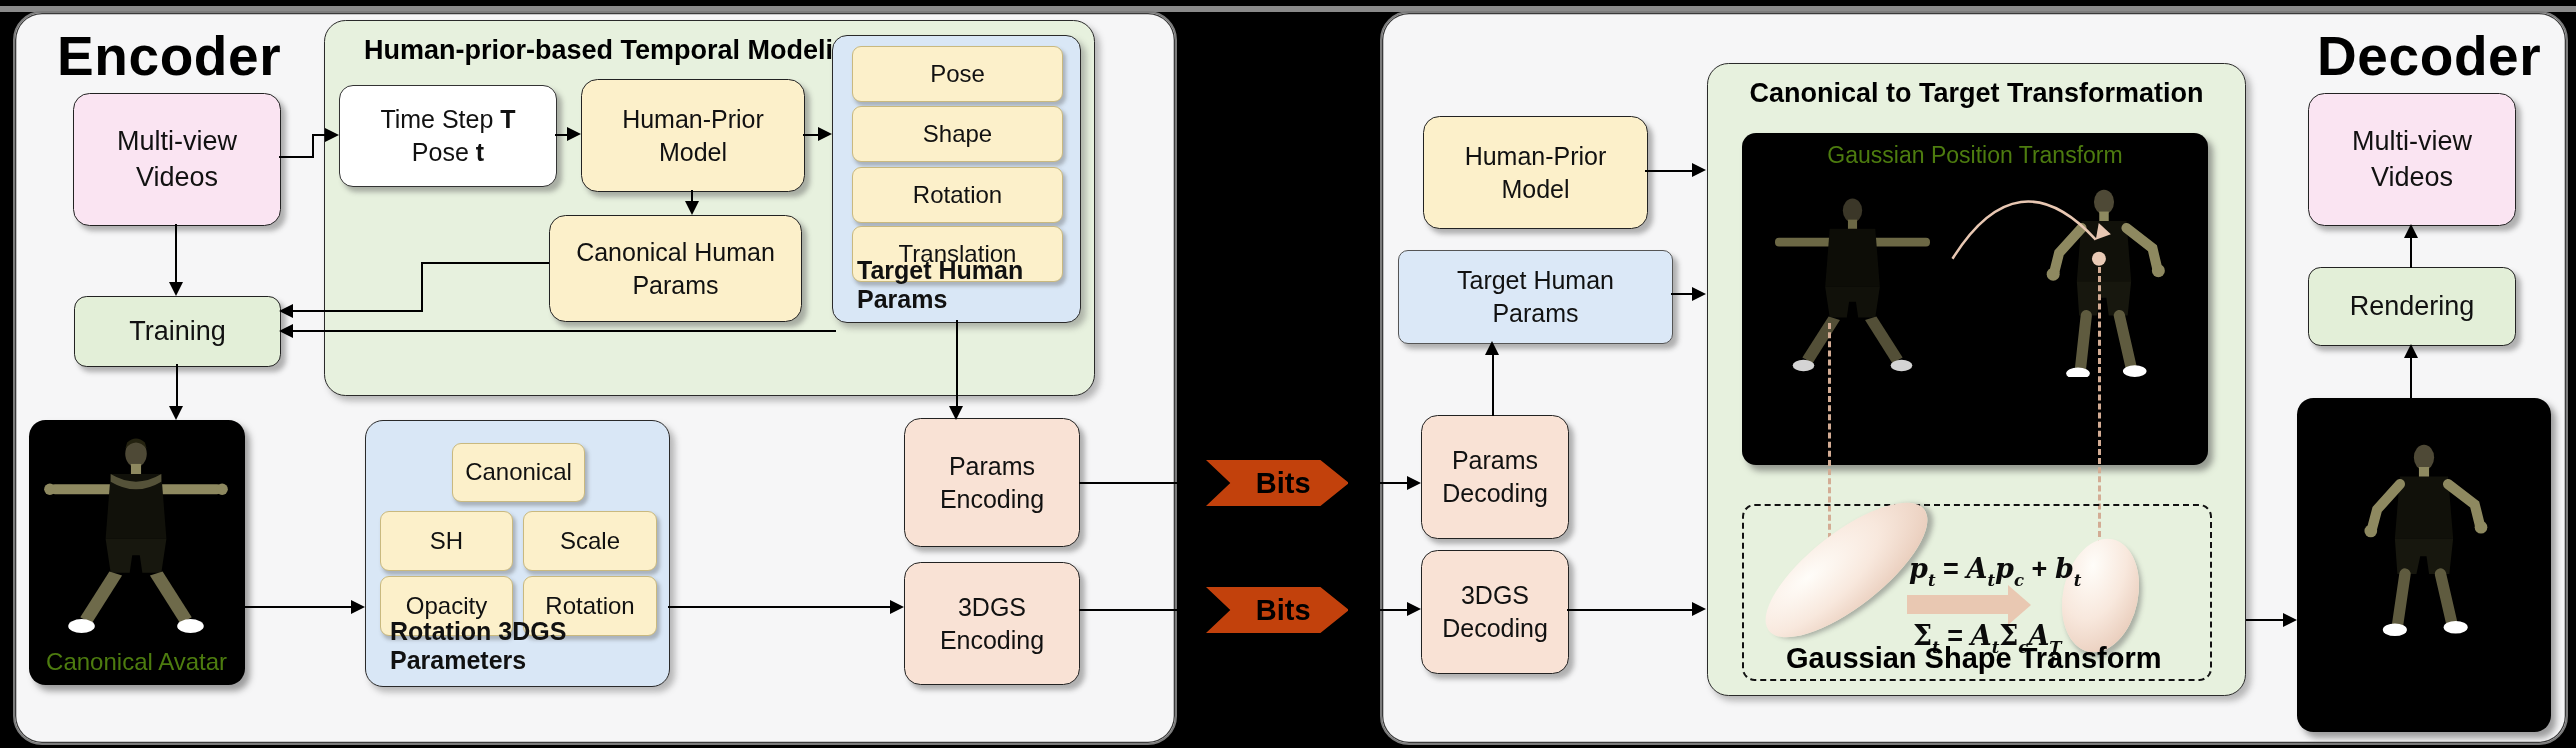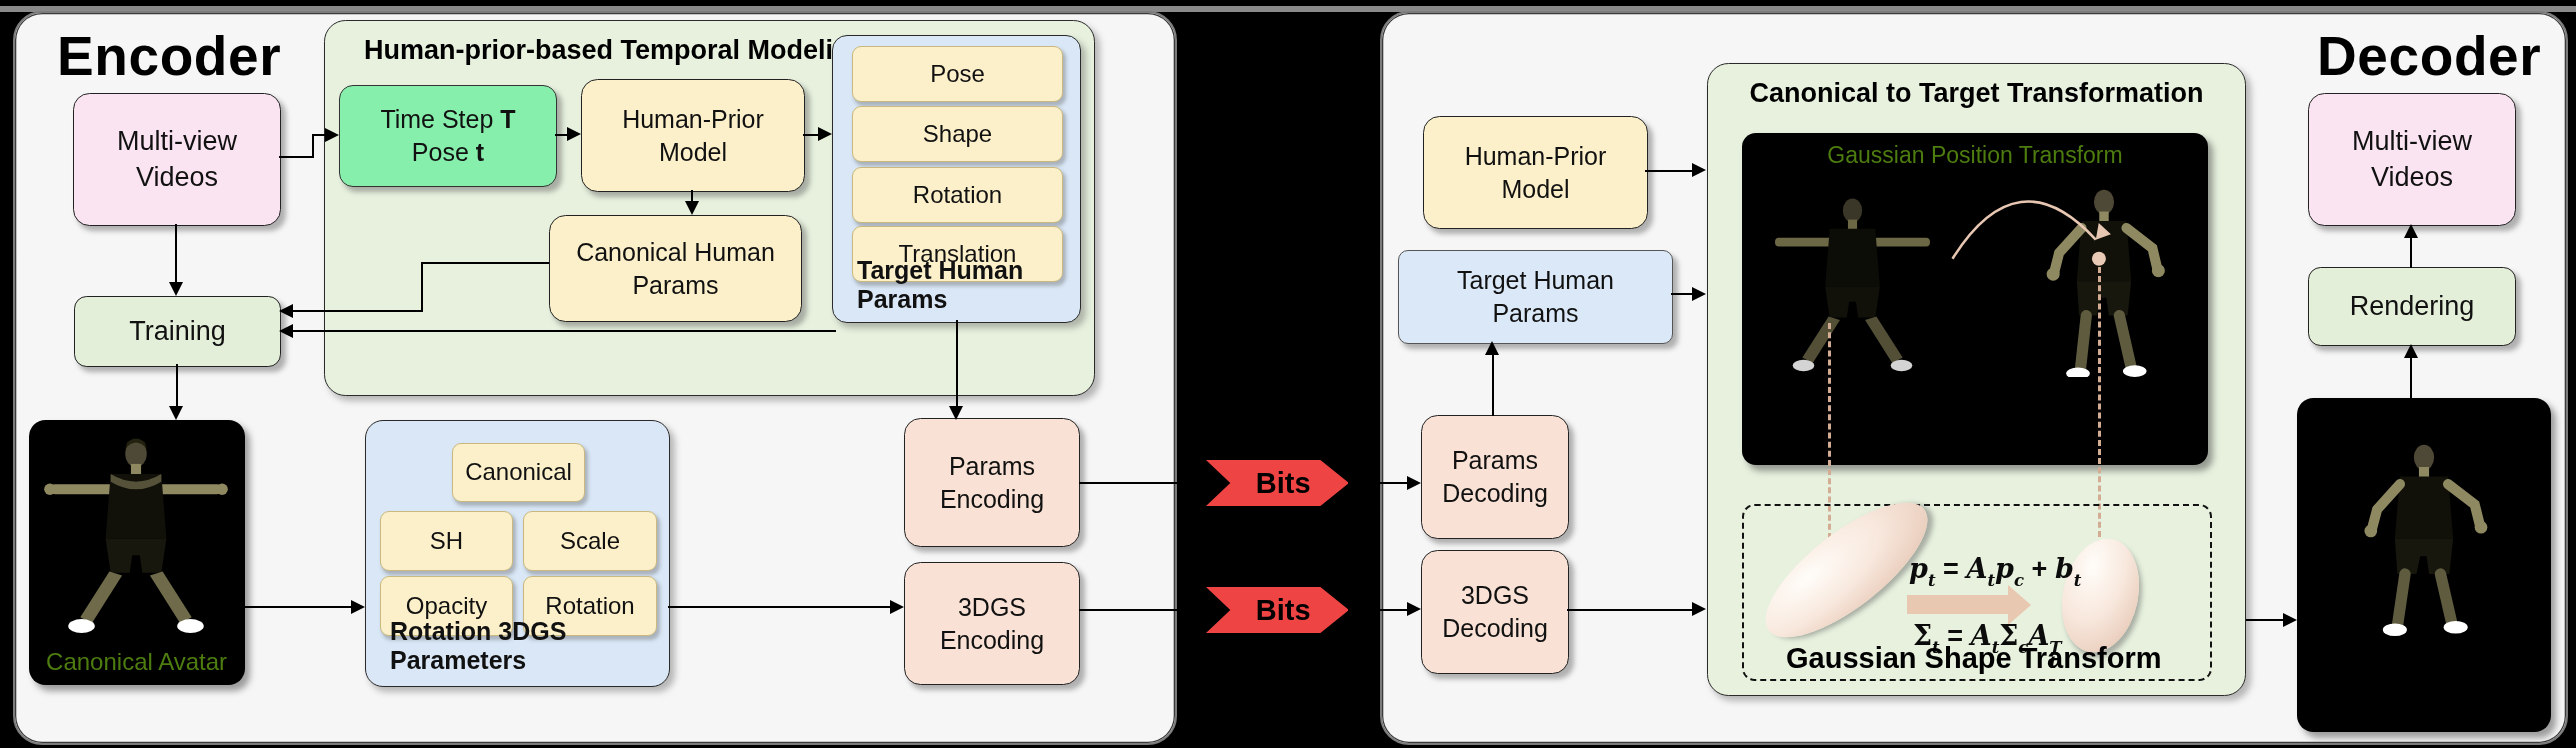--- a/index.html
+++ b/index.html
@@ -11,21 +11,21 @@
   .bigpanel{position:absolute;background:#f6f6f7;border:2.5px solid #7c7c7c;border-radius:29px;
             box-shadow:0 0 0 1.3px #3a3a3a inset;}
   .title{position:absolute;font-weight:bold;font-size:55px;letter-spacing:0.6px;color:#000;}
   
   .bx{position:absolute;border:1.9px solid #222;border-radius:16.5px;display:flex;flex-direction:column;
       align-items:center;justify-content:center;text-align:center;font-size:25px;line-height:1.32;
       box-shadow:4.4px 5px 5.7px rgba(90,90,90,.45);}
   .pink{background:#fae4f2;}
   .green{background:#e3efd8;}
   .yellow{background:#fcf0ca;}
-  .gray{background:#86efac;border-color:#333;}
+  .gray{background:#ffffff;border-color:#333;}
   .peach{background:#f9e2d5;}
   .bluebox{background:#dbe8f7;border-width:1.3px;border-color:#555;border-radius:10px;}
   .panel{position:absolute;border:1.9px solid #2a2a2a;box-shadow:4.4px 5px 6.3px rgba(90,90,90,.4);}
   .greenpanel{background:#e7f1de;border-radius:21.6px;}
   .bluepanel{background:#d9e7f6;border-radius:18px;}
   .phead{position:absolute;font-weight:bold;color:#000;}
   .smallyellow{position:absolute;background:#fcf0ca;border:1.3px solid #c9b97f;border-radius:9px;
       display:flex;align-items:center;justify-content:center;font-size:24px;
       box-shadow:2.5px 3.2px 3.8px rgba(80,80,80,.35);}
   .caption{position:absolute;width:100%;font-weight:bold;font-size:25px;padding-left:24px;}
@@ -34,21 +34,21 @@
   .imgcap{position:absolute;width:100%;text-align:center;color:#4d7c0f;font-size:29px;}
   
   .hl{position:absolute;height:1.9px;background:#000;}
   .vl{position:absolute;width:1.9px;background:#000;}
   .ah{position:absolute;width:0;height:0;}
   .ah.r{border-top:7.6px solid transparent;border-bottom:7.6px solid transparent;border-left:14px solid #000;}
   .ah.l{border-top:7.6px solid transparent;border-bottom:7.6px solid transparent;border-right:14px solid #000;}
   .ah.d{border-left:7.6px solid transparent;border-right:7.6px solid transparent;border-top:14px solid #000;}
   .ah.u{border-left:7.6px solid transparent;border-right:7.6px solid transparent;border-bottom:14px solid #000;}
   
-  .bits{position:absolute;width:143px;height:46px;background:#ef4444;color:#000;
+  .bits{position:absolute;width:143px;height:46px;background:#c2410c;color:#000;
         clip-path:polygon(0 0,80% 0,100% 50%,80% 100%,0 100%,17% 50%);
         display:flex;align-items:center;justify-content:center;font-size:29px;font-weight:600;
         padding-left:11.4px;box-sizing:border-box;}
   
   .dashbox{position:absolute;border:2.5px dashed #111;border-radius:12.7px;}
   .gauss{position:absolute;border-radius:50%;
          background:radial-gradient(ellipse at 32% 26%,#fffdf9 0%,#f8e8dd 45%,#ecd2c2 75%,#dcbca9 100%);
          box-shadow:3.8px 4.4px 5.7px rgba(90,90,90,.45);}
   .pinkdash{position:absolute;width:0;border-left:3.2px dashed #d3ac94;}
   .eq{position:absolute;font-family:"DejaVu Serif",serif;font-weight:bold;font-size:27px;color:#0b0b0b;

